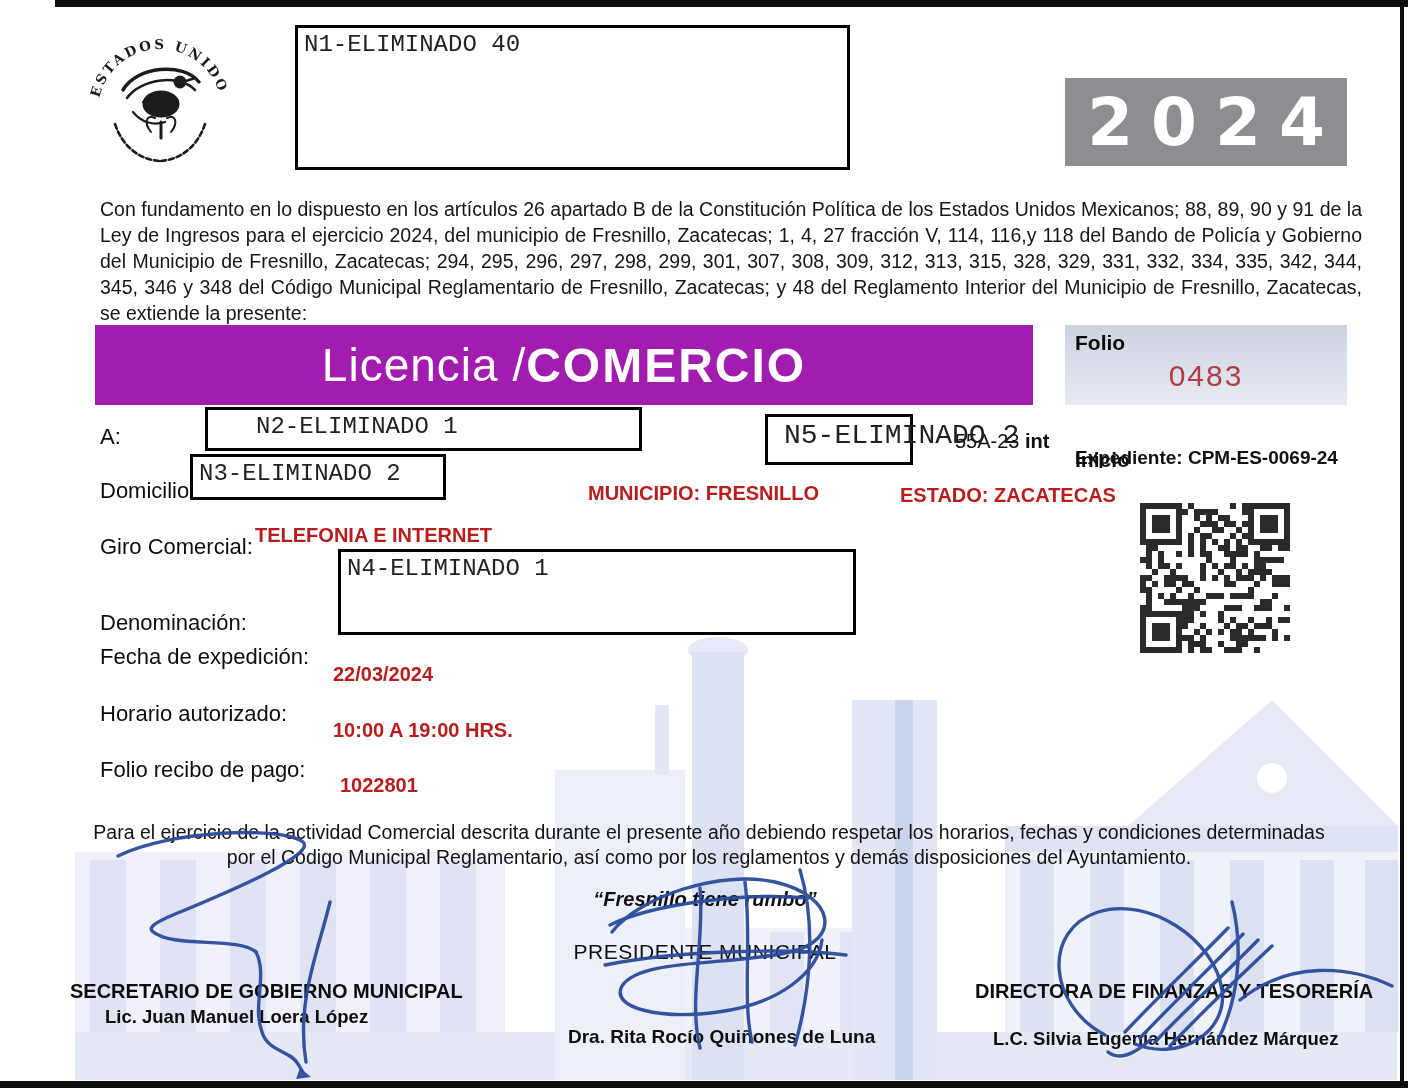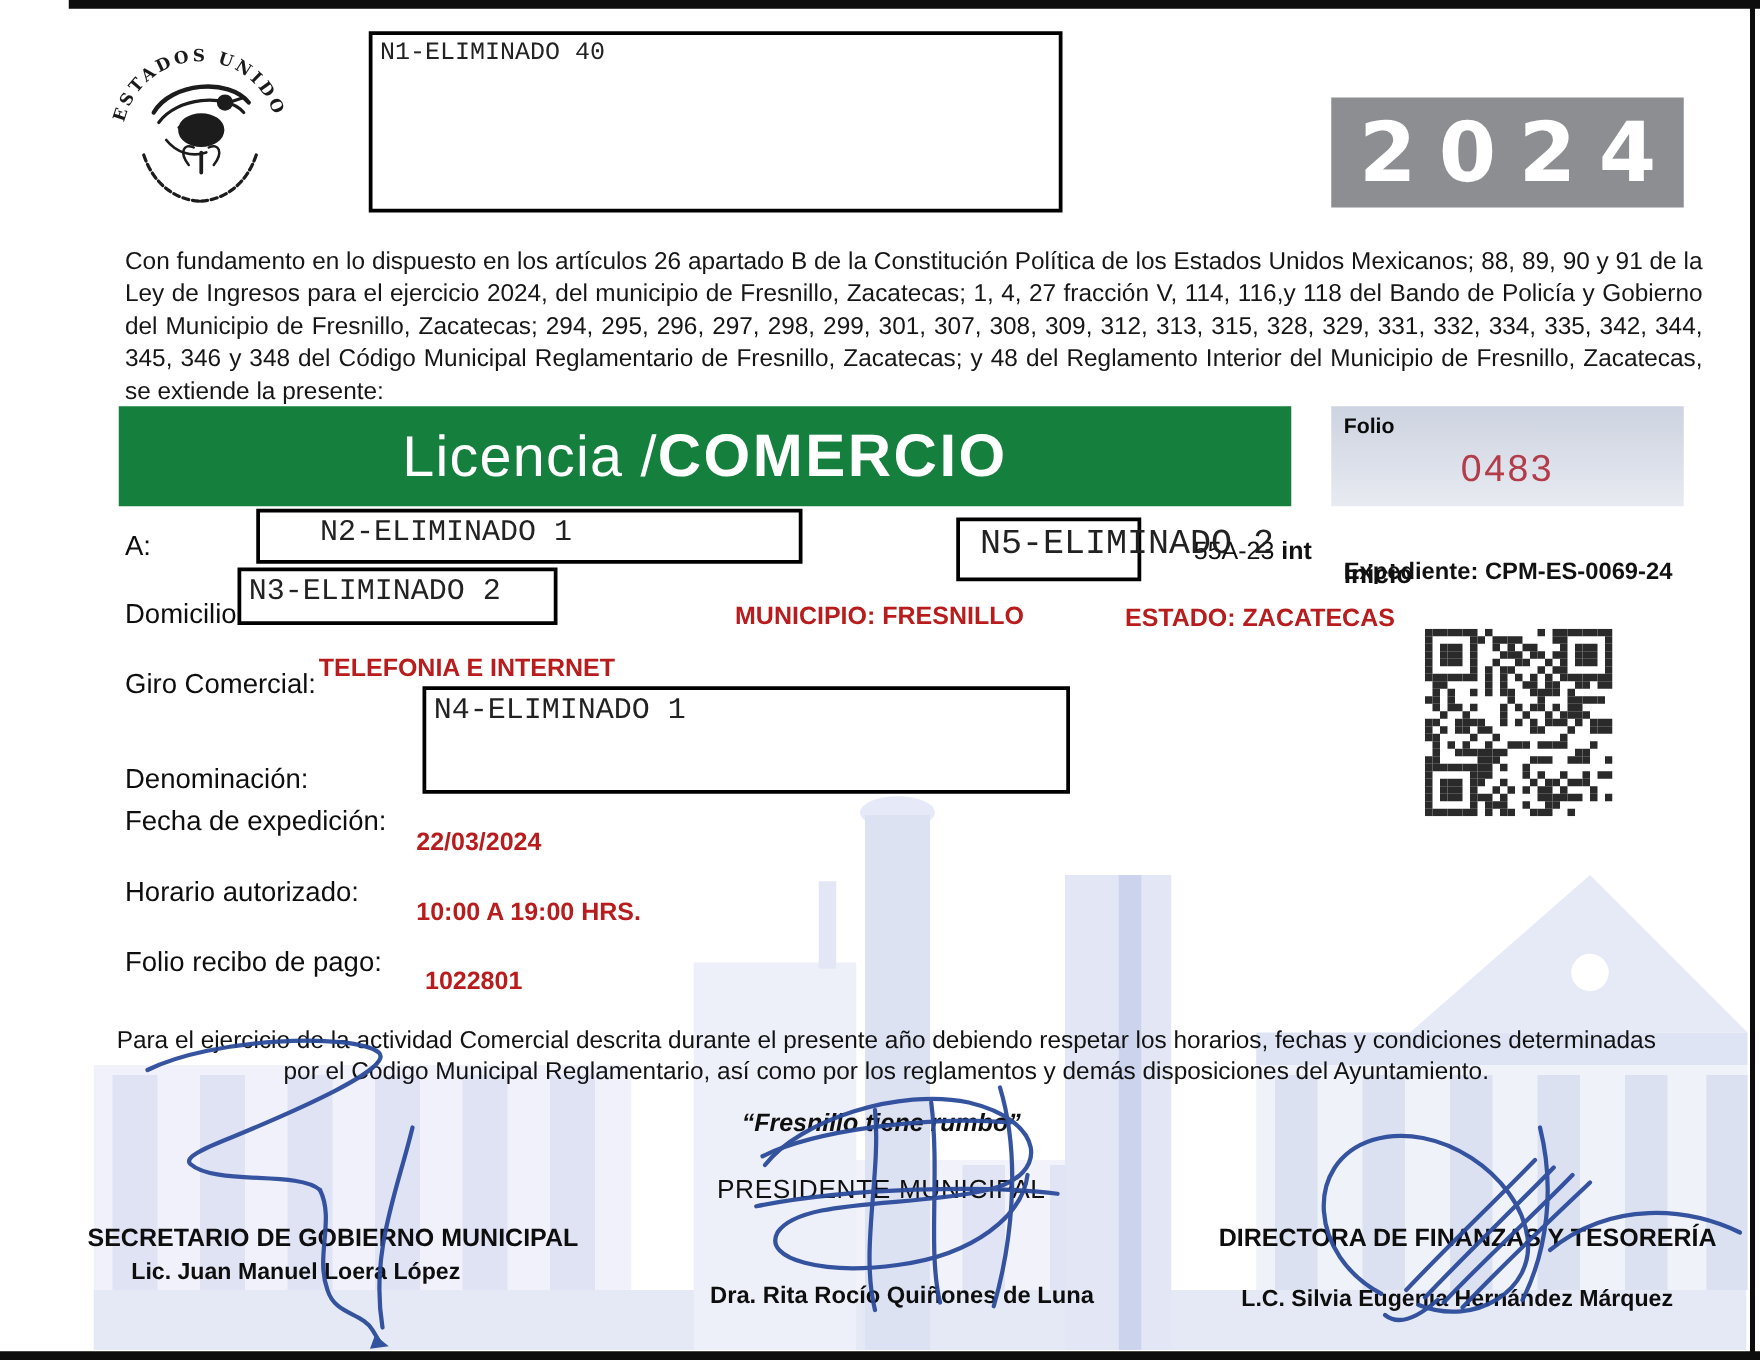--- a/index.html
+++ b/index.html
@@ -7,27 +7,27 @@
         font-family:"Liberation Sans",sans-serif;color:#111;}
   .abs{position:absolute;}
   .bar{position:absolute;background:#0d0d0d;}
   .box{position:absolute;border:3px solid #000;background:#fff;
        font-family:"Liberation Mono",monospace;font-size:23px;color:#222;
        padding:3px 6px;white-space:nowrap;box-sizing:border-box;}
   .lbl{position:absolute;font-size:22px;color:#0e0e0e;}
   .val{position:absolute;font-size:20px;font-weight:700;color:#b91c1c;}
   .legal{position:absolute;left:100px;top:196px;width:1262px;font-size:19.5px;
          line-height:26px;text-align:justify;color:#161616;}
-  .banner{position:absolute;left:95px;top:325px;width:938px;height:80px;background:#15803d;
+  .banner{position:absolute;left:95px;top:325px;width:938px;height:80px;background:#a21caf;
           display:flex;align-items:center;justify-content:center;color:#fff;}
   .banner .t1{font-size:46px;font-weight:400;letter-spacing:1px;}
   .banner .t2{font-size:48px;font-weight:800;letter-spacing:2px;}
   .foliobox{position:absolute;left:1065px;top:325px;width:282px;height:80px;
             background:linear-gradient(180deg,#cdd3e0 0%,#dfe3ec 70%,#e8ebf1 100%);}
-  .foliobox .flbl{position:absolute;left:10px;top:6px;font-size:17px;font-weight:700;color:#0b0b0b;text-align:center;}
+  .foliobox .flbl{position:absolute;left:10px;top:6px;font-size:21px;font-weight:700;color:#0b0b0b;text-align:center;}
   .foliobox .fval{position:absolute;left:0;top:34px;width:100%;text-align:center;
                   font-size:30px;color:#b23c49;letter-spacing:2px;}
   .yearbox{position:absolute;left:1065px;top:78px;width:282px;height:88px;background:#8c8e92;
            display:flex;align-items:center;justify-content:center;}
   .yearbox span{color:#fff;font-family:"DejaVu Sans",sans-serif;font-weight:800;
                 font-size:66px;letter-spacing:18px;text-indent:18px;}
   .footerp{position:absolute;left:80px;top:820px;width:1258px;text-align:center;
            font-size:19.5px;line-height:25px;color:#121212;}
   .sig-title{position:absolute;font-size:20px;font-weight:700;color:#0e0e0e;white-space:nowrap;}
   .sig-name{position:absolute;font-size:18.5px;font-weight:700;color:#0e0e0e;white-space:nowrap;}
@@ -99,21 +99,21 @@
       <path d="M58,84 C68,76 80,92 92,82" stroke-width="2.2"></path>
       <path d="M48,94 C56,104 68,108 80,104" stroke-width="2.2"></path>
       <path d="M76,104 L76,120" stroke-width="3"></path>
       <path d="M66,114 C58,104 62,96 70,100" stroke-width="2"></path>
       <path d="M86,114 C94,104 90,96 82,100" stroke-width="2"></path>
       <path d="M30,106 C38,130 56,142 75,143" stroke-width="2.6" stroke-dasharray="5,3"></path>
       <path d="M120,106 C112,130 94,142 75,143" stroke-width="2.6" stroke-dasharray="5,3"></path>
     </g>
   </svg>
 
-  <div class="box" style="left:295px;top:25px;width:555px;height:145px;font-size:20px;">
+  <div class="box" style="left:295px;top:25px;width:555px;height:145px;font-size:24px;">
     <span>N1-ELIMINADO 40</span>
   </div>
 
   <div class="yearbox">
     <span>2024</span>
   </div>
 
   <div class="legal">Con fundamento en lo dispuesto en los artículos 26 apartado B de la Constitución Política de los Estados Unidos Mexicanos; 88, 89, 90 y 91 de la Ley de Ingresos para el ejercicio 2024, del municipio de Fresnillo, Zacatecas; 1, 4, 27 fracción V, 114, 116,y 118 del Bando de Policía y Gobierno del Municipio de Fresnillo, Zacatecas; 294, 295, 296, 297, 298, 299, 301, 307, 308, 309, 312, 313, 315, 328, 329, 331, 332, 334, 335, 342, 344, 345, 346 y 348 del Código Municipal Reglamentario de Fresnillo, Zacatecas; y 48 del Reglamento Interior del Municipio de Fresnillo, Zacatecas, se extiende la presente:</div>
 
   <div class="banner">

